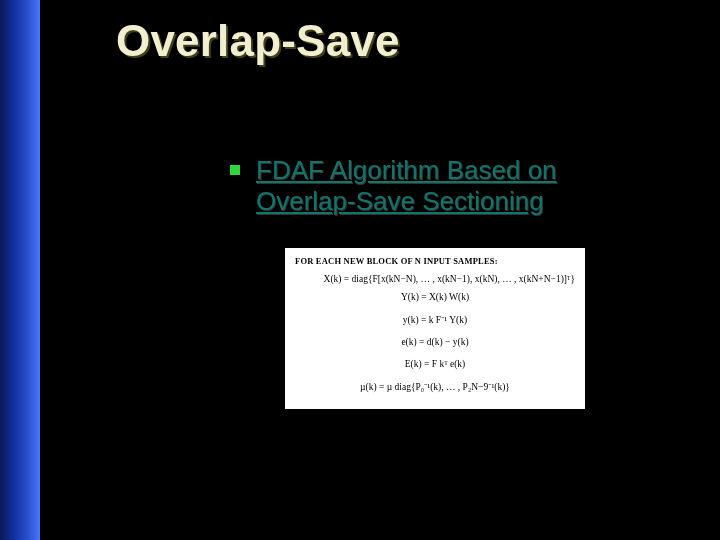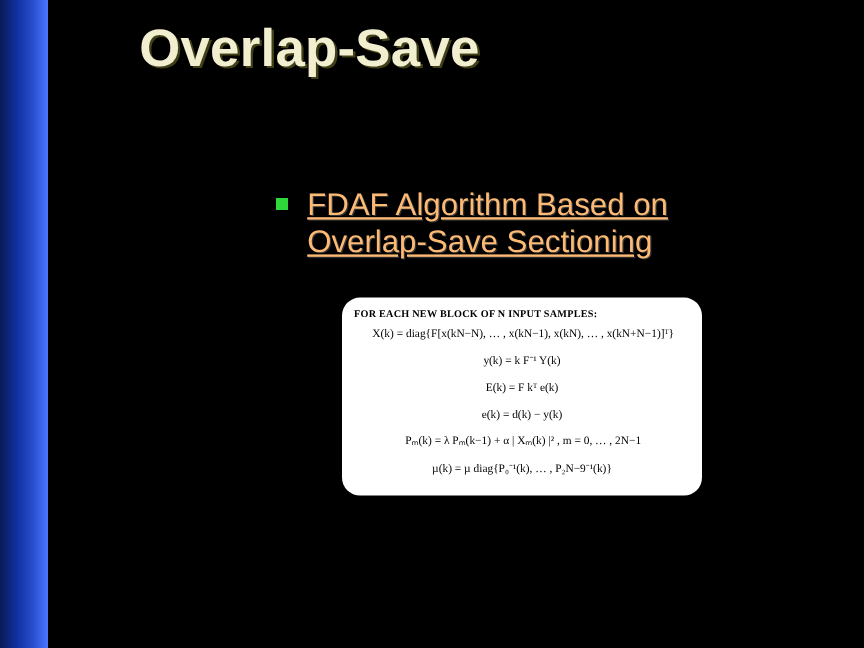--- a/index.html
+++ b/index.html
@@ -50,54 +50,53 @@
     gap: 16px;
   }
   .bullet {
     width: 10px;
     height: 10px;
     background: #2fd83a;
     margin-top: 10px;
     flex: 0 0 auto;
   }
   .bullet-text {
-    color: #fdba74;
+    color: #0f766e;
     font-size: 26px;
     line-height: 1.2;
     text-shadow: 1px 1px 0 #333;
     text-decoration: underline;
     text-underline-offset: 2px;
   }
   .figure {
     position: absolute;
     left: 285px;
     top: 248px;
     width: 300px;
     background: #fff;
     color: #000;
     font-family: "Times New Roman", Times, serif;
     font-size: 9.5px;
     padding: 8px 10px 10px 10px;
     box-sizing: border-box;
     line-height: 1.3;
-    border-radius: 15px;
   }
   .figure .hdr {
     font-weight: bold;
     font-size: 8.5px;
     margin-bottom: 6px;
     letter-spacing: 0.2px;
   }
   .figure .eq {
     text-align: center;
     margin: 6px 0;
     white-space: nowrap;
   }
   .figure .eq.left {
-    text-align: center;
+    text-align: right;
     padding-left: 2px;
   }
   .figure .gap { margin-top: 10px; }
 </style>
 </head>
 <body>
 
 <div class="slide">
 
   <div class="sidebar"></div>
@@ -109,20 +108,20 @@
   <div class="body">
     <div class="bullet-row">
       <div class="bullet"></div>
       <div class="bullet-text">FDAF Algorithm Based on Overlap-Save Sectioning</div>
     </div>
   </div>
 
   <div class="figure">
     <div class="hdr">FOR EACH NEW BLOCK OF N INPUT SAMPLES:</div>
     <div class="eq left">X(k)  =  diag{F[x(kN−N), … , x(kN−1), x(kN), … , x(kN+N−1)]ᵀ}</div>
+    <div class="eq">Y(k)  =  X(k) W(k)</div>
     <div class="eq gap">y(k)  =  k F⁻¹ Y(k)</div>
+    <div class="eq gap">e(k)  =  d(k) − y(k)</div>
     <div class="eq gap">E(k)  =  F kᵀ e(k)</div>
-    <div class="eq gap">e(k)  =  d(k) − y(k)</div>
-    <div class="eq left gap">Pₘ(k)  =  λ Pₘ(k−1) + α | Xₘ(k) |² ,   m = 0, … , 2N−1</div>
     <div class="eq gap">µ(k)  =  µ diag{P₀⁻¹(k), … , P₂N−9⁻¹(k)}</div>
   </div>
 
 </div>
 
 </body></html>

